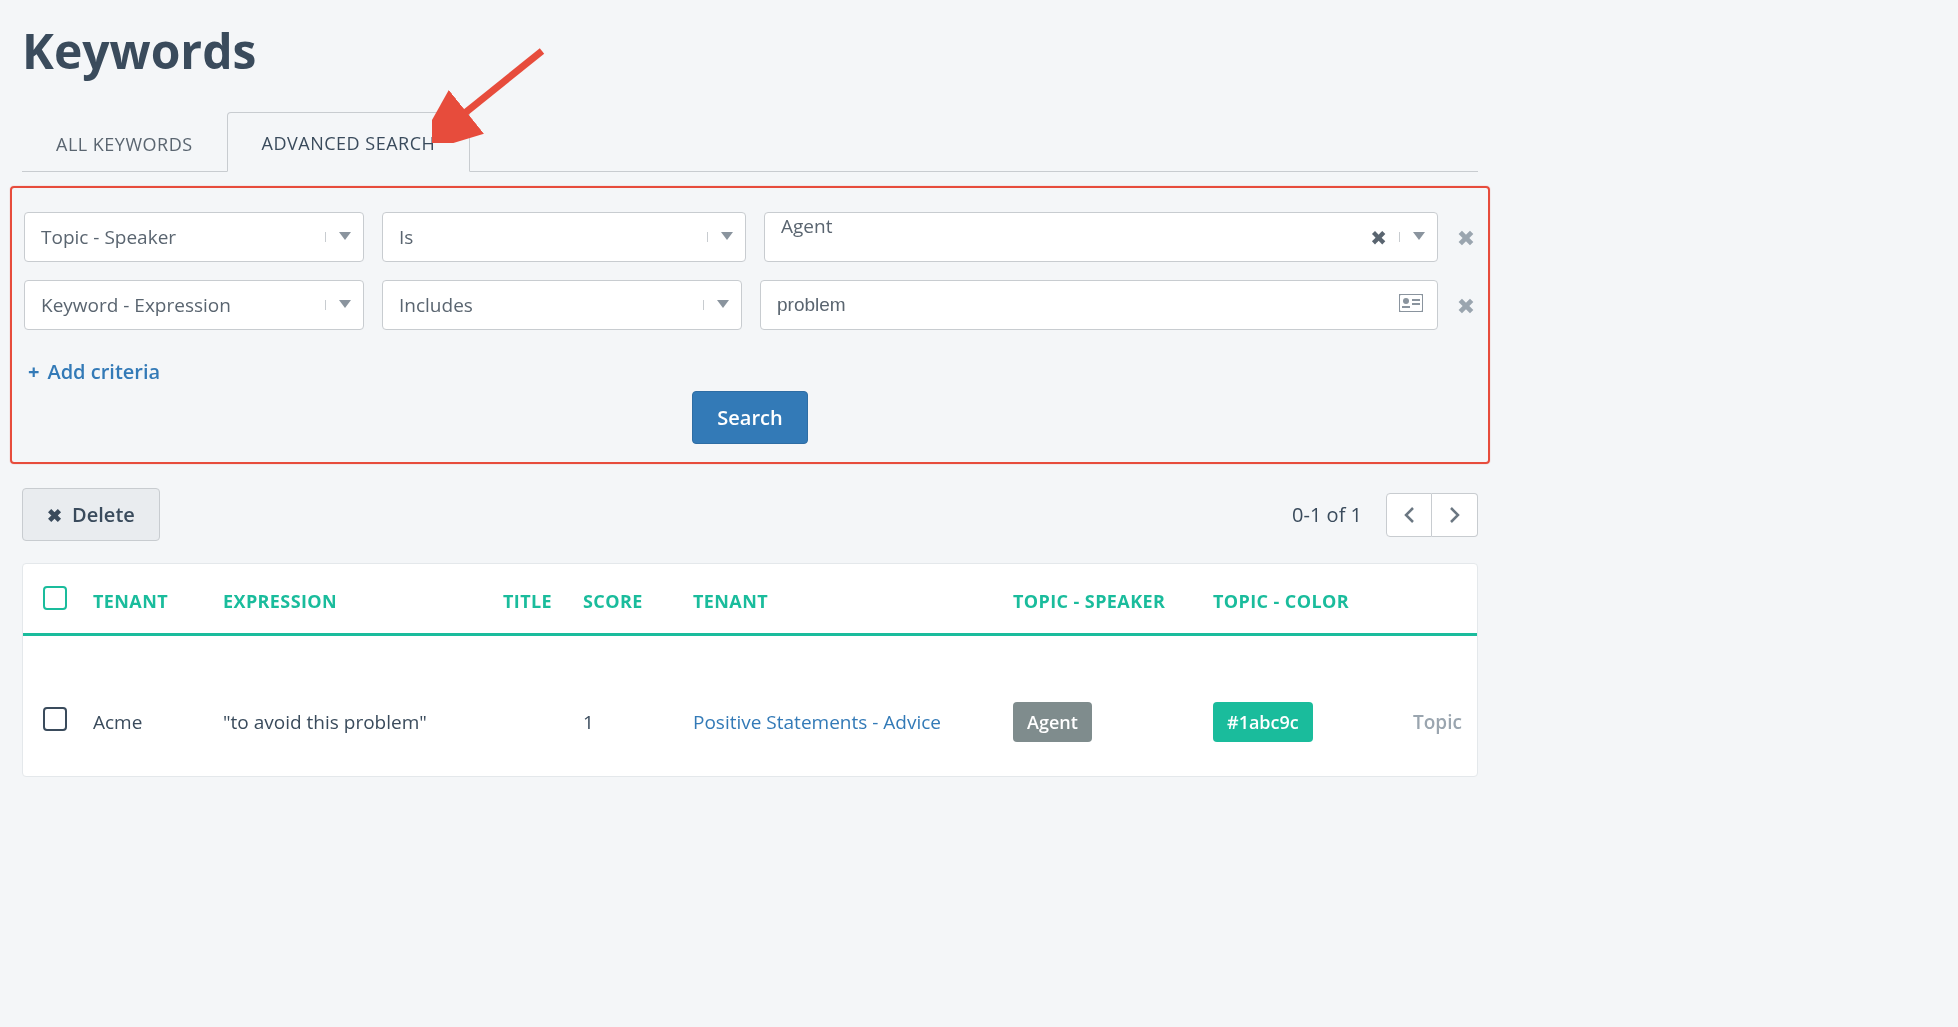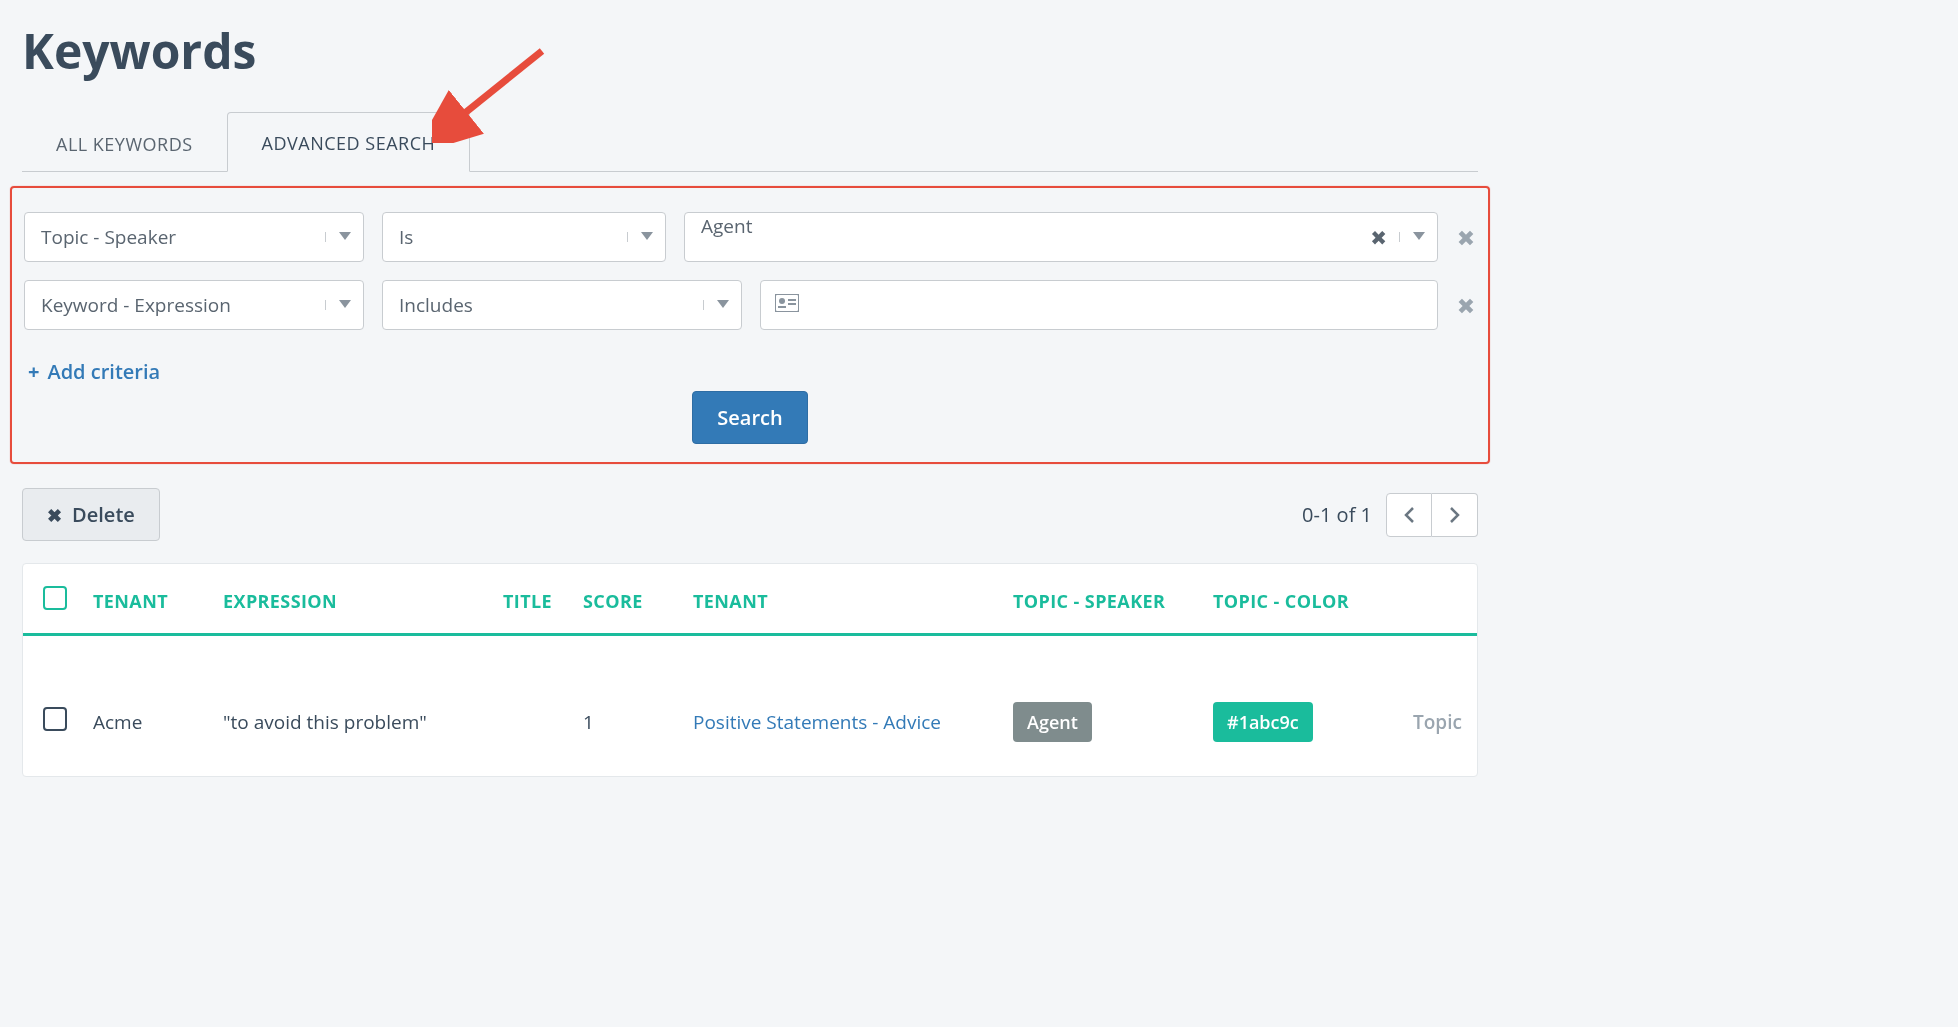--- a/index.html
+++ b/index.html
@@ -177,21 +177,21 @@
   
   .toolbar {
     display: flex;
     align-items: center;
     justify-content: space-between;
     margin: 24px 22px 0 22px;
   }
   .pager {
     display: flex;
     align-items: center;
-    gap: 14px;
+    gap: 24px;
   }
   .pager .count {
     font-size: 20px;
     color: #3a4b5c;
   }
   .pager-btns {
     display: flex;
   }
   .pager-btn {
     width: 46px; height: 44px;
@@ -291,21 +291,21 @@
     
     <div class="criteria-row">
       <div class="select-wrap" style="width:340px">
         <span class="sel-text">Topic - Speaker</span>
         <span class="sel-caret">
           <svg width="12" height="10">
               <polygon class="caret-tri" points="0,0 12,0 6,8"></polygon>
             </svg>
         </span>
       </div>
-      <div class="select-wrap" style="width:284px">
+      <div class="select-wrap" style="width:364px">
         <span class="sel-text">Is</span>
         <span class="sel-caret">
           <svg width="12" height="10">
               <polygon class="caret-tri" points="0,0 12,0 6,8"></polygon>
             </svg>
         </span>
       </div>
       <div class="input-wrap">
         <span class="inp-text">Agent</span>
         <span class="inp-clear">✖</span>
@@ -330,20 +330,21 @@
       </div>
       <div class="select-wrap" style="width:360px">
         <span class="sel-text">Includes</span>
         <span class="sel-caret">
           <svg width="12" height="10">
               <polygon class="caret-tri" points="0,0 12,0 6,8"></polygon>
             </svg>
         </span>
       </div>
       <div class="input-wrap">
+        <input class="inp-text" value="problem" style="">
         <span class="inp-card">
           <svg width="24" height="18" viewBox="0 0 24 18">
             <rect x="0" y="0" width="24" height="18" rx="2" fill="none" stroke="#8a949e" stroke-width="2"></rect>
             <circle cx="7" cy="7" r="3" fill="#8a949e"></circle>
             <rect x="13" y="5" width="8" height="2" fill="#8a949e"></rect>
             <rect x="13" y="9" width="8" height="2" fill="#8a949e"></rect>
             <rect x="3" y="12" width="8" height="2" fill="#8a949e"></rect>
           </svg>
         </span>
       </div>

